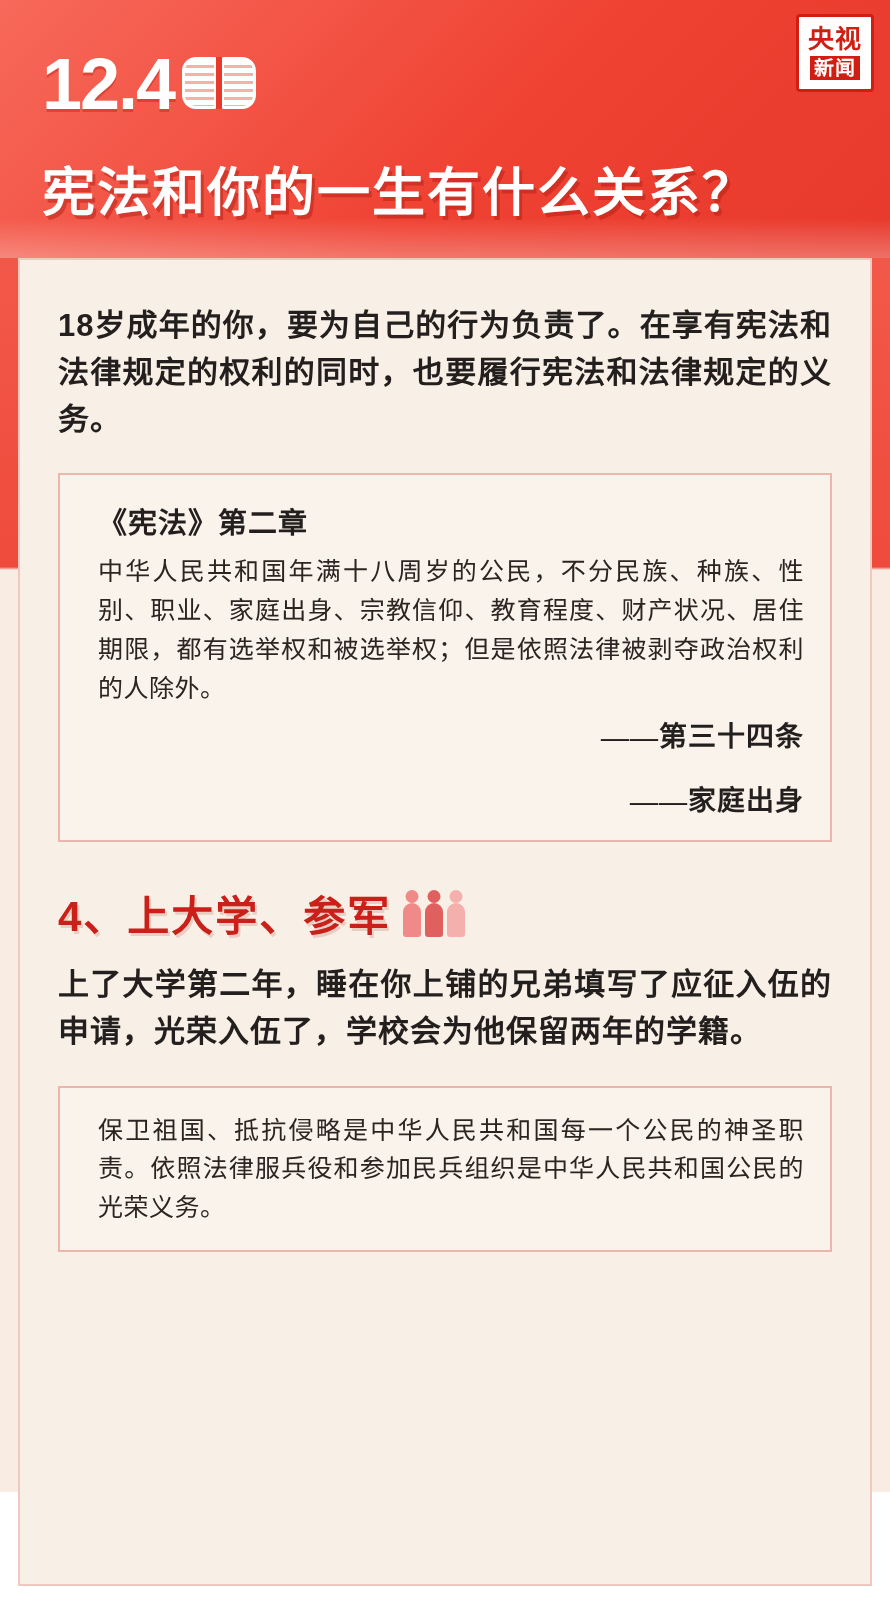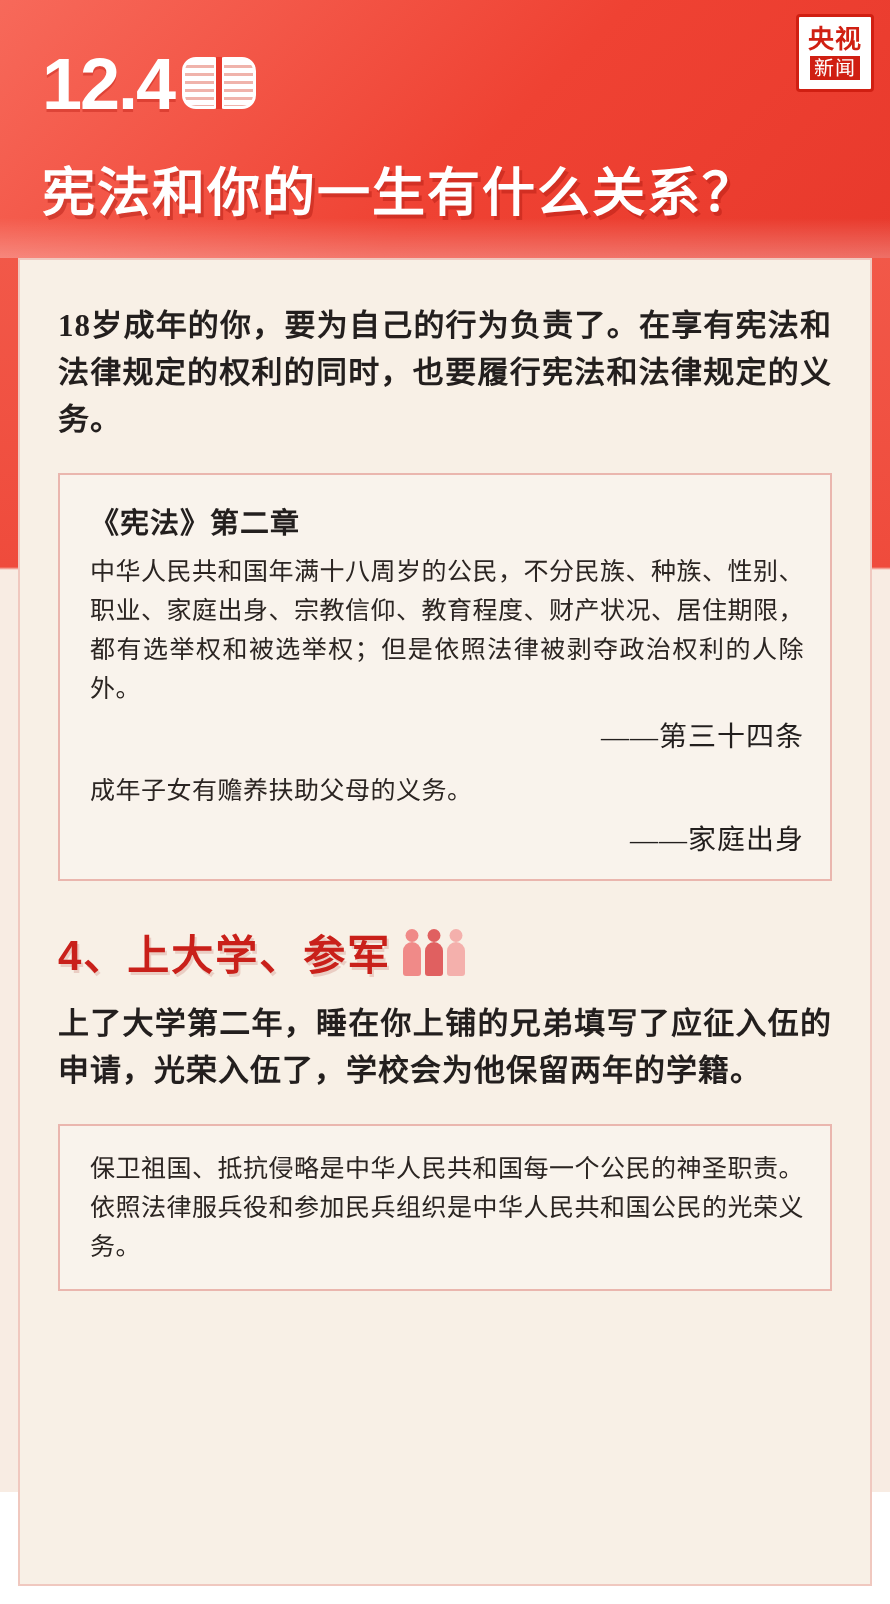--- a/index.html
+++ b/index.html
@@ -57,21 +57,21 @@
   .logo-badge .l1 {
     font-family: "Liberation Sans", sans-serif;
     font-weight: bold;
     font-size: 26px;
     color: #d01f12;
     letter-spacing: 1px;
     margin-bottom: 4px;
   }
   .logo-badge .l2 {
     font-family: "Liberation Sans", sans-serif;
-    font-weight: normal;
+    font-weight: bold;
     font-size: 20px;
     color: #ffffff;
     background: #d01f12;
     padding: 2px 4px;
     letter-spacing: 1px;
   }
 
   .date-row {
     position: absolute;
     top: 52px;
@@ -231,34 +231,34 @@
     transform: translateX(-50%);
     width: 13px; height: 13px;
     border-radius: 50%;
     background: inherit;
   }
   .icon-people .p1 { left: 0;  background: #f08a88; }
   .icon-people .p2 { left: 22px; background: #e06060; }
   .icon-people .p3 { left: 44px; background: #f4b0ac; }
 
   .body-text {
-    font-family: Liberation Serif, serif;
+    font-family: Liberation Sans, sans-serif;
     font-weight: bold;
     font-size: 31px;
     line-height: 1.52;
     color: #231f1e;
     letter-spacing: 1px;
     margin: 0 0 30px 0;
     text-align: justify;
   }
 
   .quote-box {
     border: 2px solid #eab6ae;
     background: #f9f3ec;
-    padding: 24px 26px 22px 30px;
+    padding: 24px 26px 22px 38px;
     margin-bottom: 40px;
   }
   .quote-title {
     font-family: "Liberation Serif", serif;
     font-weight: bold;
     font-size: 29px;
     color: #231f1e;
     letter-spacing: 1px;
     margin-bottom: 12px;
   }
@@ -266,21 +266,21 @@
     font-family: "Liberation Serif", serif;
     font-size: 25px;
     line-height: 1.55;
     color: #2b2522;
     letter-spacing: 0.5px;
     text-align: justify;
     margin: 0;
   }
   .quote-src {
     font-family: "Liberation Serif", serif;
-    font-weight: normal;
+    font-weight: bold;
     font-size: 28px;
     color: #231f1e;
     text-align: right;
     margin-top: 6px;
     letter-spacing: 1px;
   }
   .quote-gap { height: 18px; }
 </style>
 </head>
 <body>
@@ -310,21 +310,20 @@
 
     <div class="section">
 
       <p class="body-text">18岁成年的你，要为自己的行为负责了。在享有宪法和法律规定的权利的同时，也要履行宪法和法律规定的义务。</p>
 
       <div class="quote-box">
         <div class="quote-title">《宪法》第二章</div>
         <p class="quote-text">中华人民共和国年满十八周岁的公民，不分民族、种族、性别、职业、家庭出身、宗教信仰、教育程度、财产状况、居住期限，都有选举权和被选举权；但是依照法律被剥夺政治权利的人除外。</p>
         <div class="quote-src">——第三十四条</div>
         <div class="quote-gap"></div>
-        <p class="quote-text">成年子女有赡养扶助父母的义务。</p>
         <div class="quote-src">——家庭出身</div>
       </div>
     </div>
 
     <div class="section">
       <div class="section-heading">
         <div class="htext">4、上大学、参军</div>
         <div class="icon-people">
           <div class="p p1"></div>
           <div class="p p2"></div>

